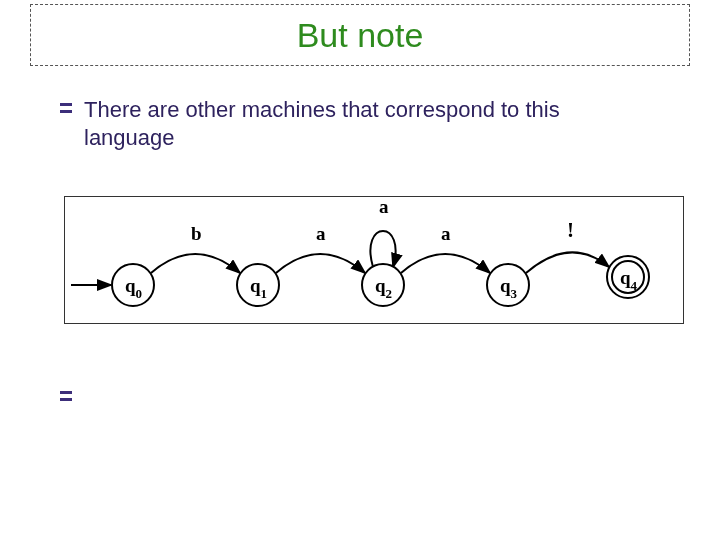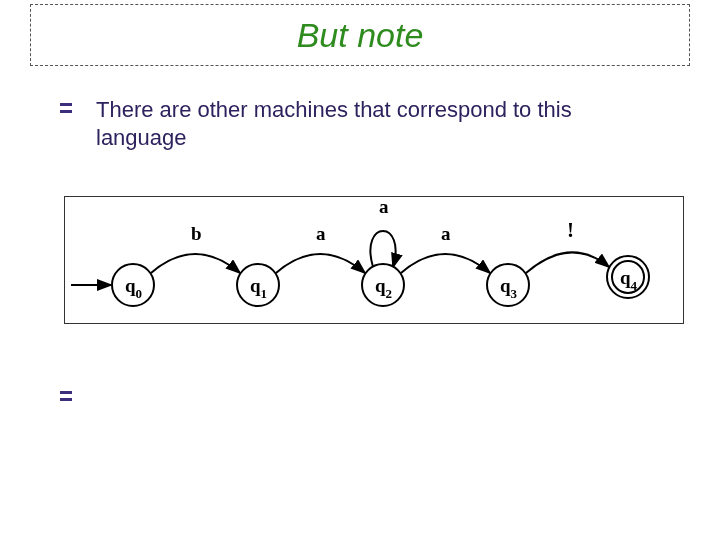--- a/index.html
+++ b/index.html
@@ -14,32 +14,31 @@
   .title-box {
     position: absolute;
     top: 4px;
     left: 30px;
     right: 30px;
     height: 60px;
     border: 1px dashed #555;
     display: flex;
     align-items: center;
     justify-content: center;
-    font-style: italic;
   }
   .title-text {
     color: #2e8b1e;
     font-size: 34px;
   }
   .bullet-row {
     position: absolute;
     left: 60px;
     display: flex;
     align-items: flex-start;
-    gap: 24px;
+    gap: 12px;
   }
   .bullet-glyph {
     width: 12px;
     height: 12px;
     display: inline-block;
     margin-top: 6px;
     position: relative;
     flex-shrink: 0;
   }
   .bullet-glyph::before,

